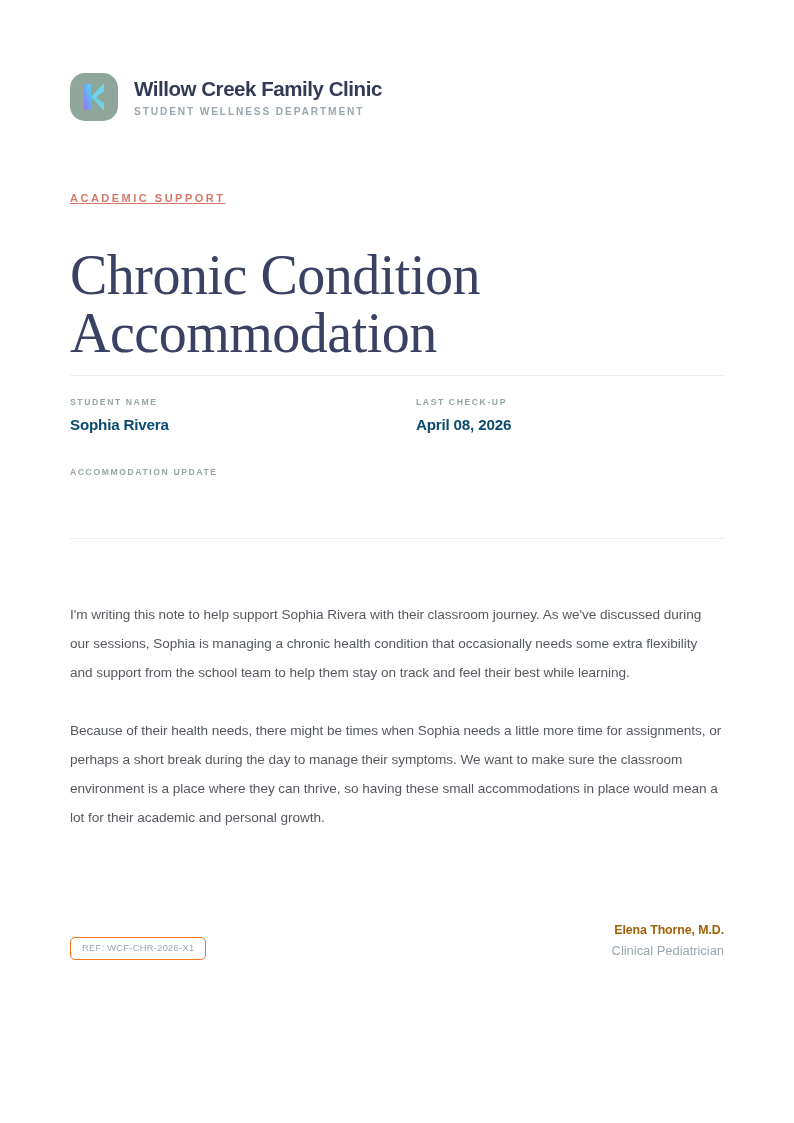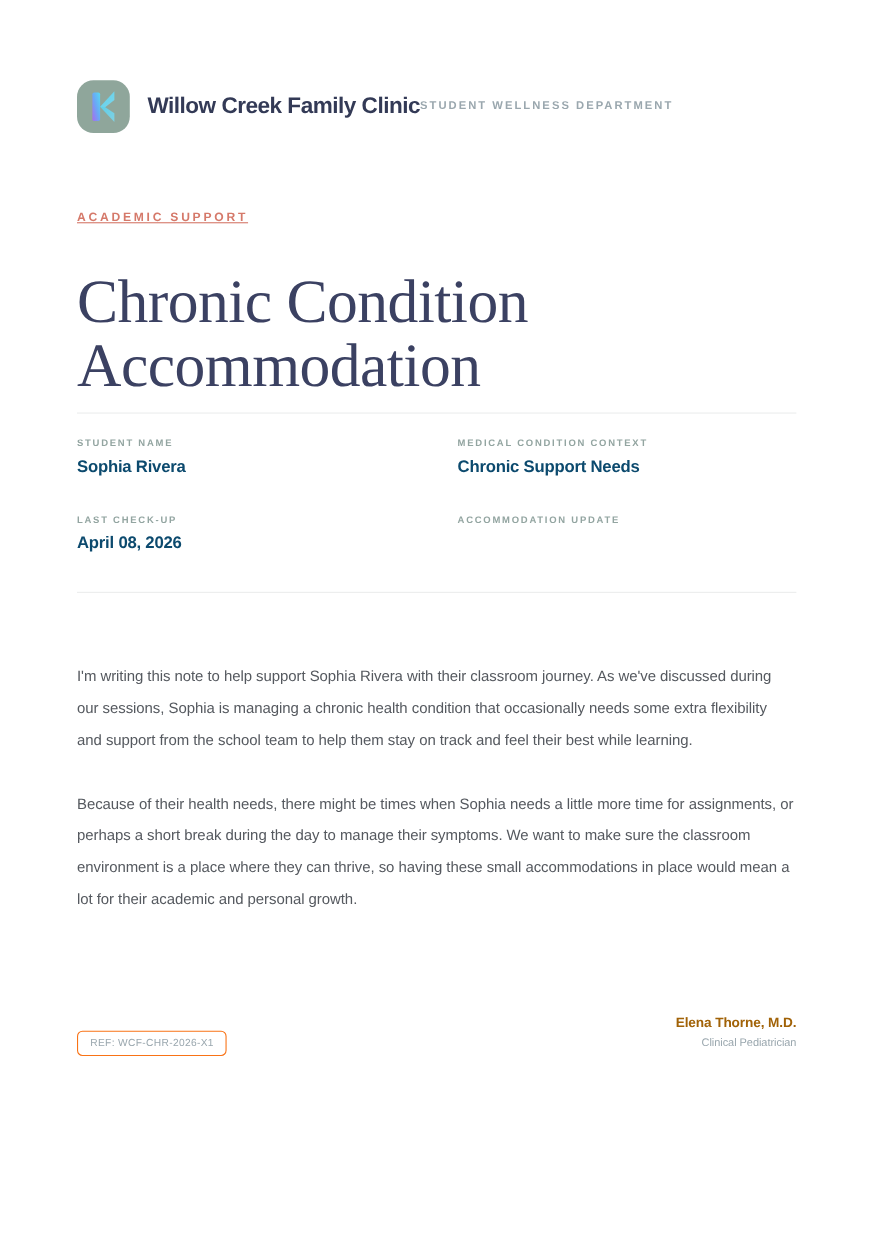--- a/index.html
+++ b/index.html
@@ -35,21 +35,21 @@
   .brand-logo {
     width: 48px;
     height: 48px;
     border-radius: 15px;
     background: #8fa69b;
     position: relative;
     flex: 0 0 auto;
     overflow: hidden;
   }
   .brand-logo svg { display: block; }
-  .brand-text { display: flex; }
+  .brand-text { display: flex; flex-direction: column; }
   .brand-name {
     font-family: "Liberation Sans", sans-serif;
     font-size: 20.5px;
     font-weight: bold;
     color: #333a56;
     letter-spacing: -0.45px;
     line-height: 1.15;
   }
   .brand-dept {
     font-family: "Liberation Sans", sans-serif;
@@ -171,21 +171,21 @@
   }
   .signature-name {
     font-size: 12.4px;
     font-weight: bold;
     color: #a16207;
     margin-top: 11px;
     letter-spacing: -0.1px;
     line-height: 1.2;
   }
   .signature-role {
-    font-size: 10px;
+    font-size: 13px;
     color: #9aa7ae;
     margin-top: 5px;
     line-height: 1.2;
     letter-spacing: -0.05px;
   }
 </style>
 </head>
 <body>
 
 <div class="page">
@@ -220,24 +220,20 @@
 
   <div class="rule rule-top"></div>
   <div class="rule rule-bottom"></div>
 
   <div class="meta-grid">
     <div>
       <div class="meta-label">STUDENT NAME</div>
       <div class="meta-value">Sophia Rivera</div>
     </div>
     <div>
-      <div class="meta-label">MEDICAL CONDITION CONTEXT</div>
-      <div class="meta-value">Chronic Support Needs</div>
-    </div>
-    <div>
       <div class="meta-label">LAST CHECK-UP</div>
       <div class="meta-value">April 08, 2026</div>
     </div>
     <div>
       <div class="meta-label">ACCOMMODATION UPDATE</div>
     </div>
   </div>
 
   <div class="body-copy">
     <p>I'm writing this note to help support Sophia Rivera with their classroom journey. As we've discussed during our sessions, Sophia is managing a chronic health condition that occasionally needs some extra flexibility and support from the school team to help them stay on track and feel their best while learning.</p>

